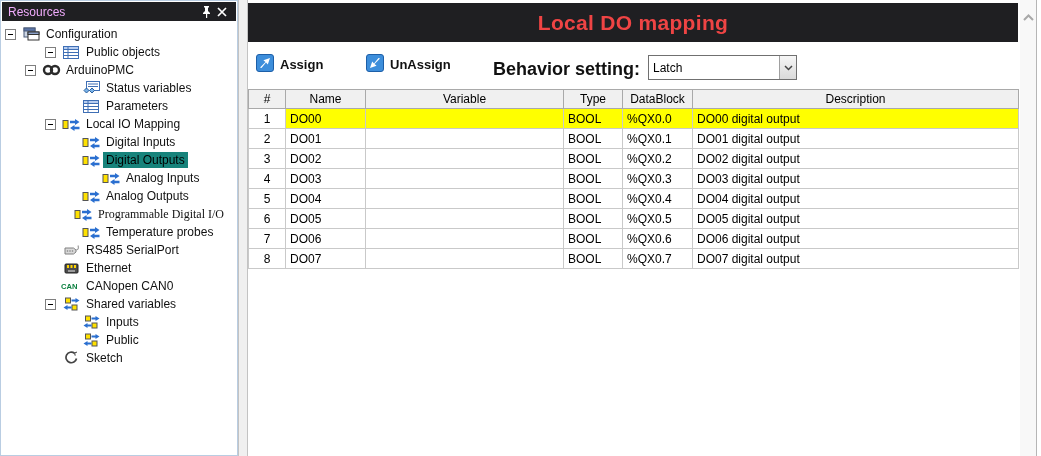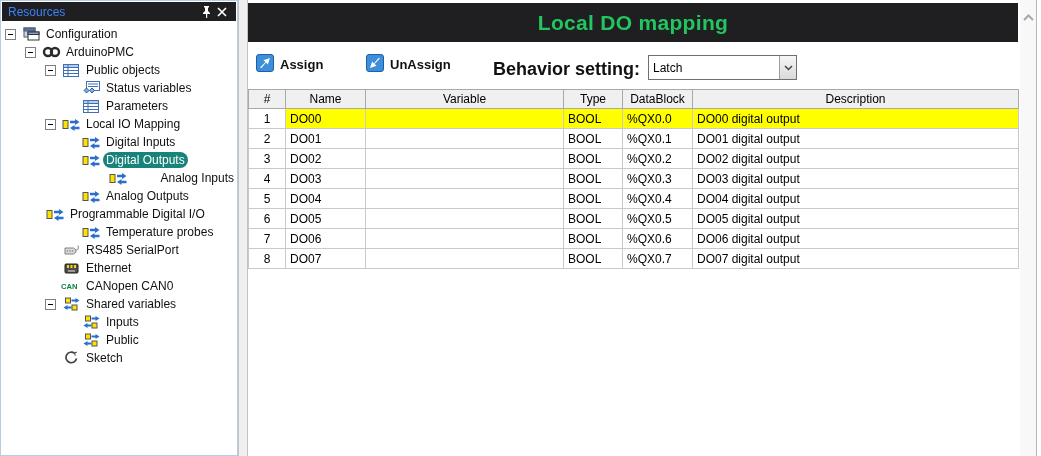--- a/index.html
+++ b/index.html
@@ -4,42 +4,42 @@
 <style>
   html,body{margin:0;padding:0;background:#fff;}
   *{box-sizing:border-box;}
   .app{position:relative;width:1041px;height:456px;overflow:hidden;
        font-family:"Liberation Sans",sans-serif;background:#fff;}
 
   
   .sidebar{position:absolute;left:0;top:0;width:238px;height:456px;
            background:#fff;border:1px solid var(--sidebar-border,#b9cde2);}
   .sidebar-header{margin:1px 1px 0 1px;height:19px;background:var(--header-dark,#1f1f22);
-                  color:#3b82f6;display:flex;align-items:center;font-size:12px;padding:0 6px;}
+                  color:#f0abfc;display:flex;align-items:center;font-size:12px;padding:0 6px;}
   .sidebar-title{flex:1;}
   .sb-ico{display:flex;align-items:center;justify-content:center;width:16px;height:16px;cursor:pointer;}
   .tree{padding-top:4px;}
   .tree-row{display:flex;align-items:center;height:18px;font-size:12px;color:#111;cursor:default;white-space:nowrap;}
   .expander{width:11px;height:11px;min-width:11px;border:1px solid #7f7f7f;background:#fff;
             display:inline-flex;align-items:center;justify-content:center;margin-right:5px;}
   .expander::before{content:"";width:5px;height:1px;background:#000;}
   .spacer{width:16px;min-width:16px;display:inline-block;}
   .tree-icon{width:20px;min-width:20px;display:inline-flex;align-items:center;justify-content:center;margin-right:2px;}
   .tree-label{padding:1px 3px;}
-  .tree-label.selected{background:var(--selection-teal,#17837b);color:#ffffff;border-radius:8px;}
+  .tree-label.selected{background:var(--selection-teal,#17837b);color:#000000;}
 
   
   .splitter{position:absolute;left:238px;top:0;width:10px;height:456px;background:#f0f0f0;
             border-left:1px solid #c3c3c3;border-right:1px solid #c3c3c3;cursor:col-resize;}
 
   
   .main{position:absolute;left:248px;top:0;width:770px;height:456px;background:#fff;}
   .title-bar{margin-top:3px;height:39px;background:var(--header-dark,#1f1f22);
              display:flex;align-items:center;justify-content:center;}
-  .title-bar h1{margin:0;color:#22c55e;font-size:21px;font-weight:bold;letter-spacing:.3px;}
+  .title-bar h1{margin:0;color:#ef4444;font-size:21px;font-weight:bold;letter-spacing:.3px;}
 
   .toolbar{position:relative;height:47px;}
   .tool-btn{position:absolute;top:12px;display:flex;align-items:center;gap:6px;background:none;border:none;
             font-family:"Liberation Sans",sans-serif;font-size:13px;font-weight:bold;color:#111;cursor:pointer;padding:0;}
   .tool-btn.assign{left:8px;}
   .tool-btn.unassign{left:118px;}
   .behavior-label{position:absolute;left:245px;top:17px;font-size:18px;font-weight:bold;color:#111;}
   .combo{position:absolute;left:400px;top:13px;width:149px;height:25px;border:1px solid #707070;
          background:#fff;display:flex;align-items:center;font-size:12px;cursor:pointer;}
   .combo-value{flex:1;padding:0 4px;color:#000;}
@@ -88,47 +88,47 @@
             <svg width="17" height="14" viewBox="0 0 17 14">
               <rect x="1" y="1" width="11" height="9" fill="#cdd6e4" stroke="#4a5a78"></rect>
               <rect x="1" y="1" width="11" height="3" fill="#5b75a8" stroke="#4a5a78"></rect>
               <rect x="5" y="5" width="11" height="8" fill="#fff" stroke="#333"></rect>
               <rect x="5" y="5" width="11" height="2.5" fill="#8aa0c8" stroke="#333"></rect>
             </svg>
           </span>
     <span class="tree-label">Configuration</span>
   </div>
 
-  <div class="tree-row" style="padding-left: 24px;">
-    <span class="expander"></span>
-
-    <span class="tree-icon">
-            <svg width="19" height="12" viewBox="0 0 19 12">
-              <circle cx="6" cy="6" r="4" fill="none" stroke="#2b2b2b" stroke-width="2.4"></circle>
-              <circle cx="13" cy="6" r="4" fill="none" stroke="#2b2b2b" stroke-width="2.4"></circle>
-            </svg>
-          </span>
-    <span class="tree-label">ArduinoPMC</span>
-  </div>
-
   <div class="tree-row" style="padding-left: 44px;">
     <span class="expander"></span>
 
     <span class="tree-icon">
             <svg width="16" height="13" viewBox="0 0 16 13">
               <rect x="0.5" y="0.5" width="15" height="12" fill="#fff" stroke="#3f6fb5"></rect>
               <rect x="0.5" y="0.5" width="15" height="3" fill="#b7cdf0" stroke="#3f6fb5"></rect>
               <line x1="5" y1="0.5" x2="5" y2="12.5" stroke="#3f6fb5"></line>
               <line x1="0.5" y1="6.5" x2="15.5" y2="6.5" stroke="#3f6fb5"></line>
               <line x1="0.5" y1="9.5" x2="15.5" y2="9.5" stroke="#3f6fb5"></line>
             </svg>
           </span>
     <span class="tree-label">Public objects</span>
   </div>
 
+  <div class="tree-row" style="padding-left: 24px;">
+    <span class="expander"></span>
+
+    <span class="tree-icon">
+            <svg width="19" height="12" viewBox="0 0 19 12">
+              <circle cx="6" cy="6" r="4" fill="none" stroke="#2b2b2b" stroke-width="2.4"></circle>
+              <circle cx="13" cy="6" r="4" fill="none" stroke="#2b2b2b" stroke-width="2.4"></circle>
+            </svg>
+          </span>
+    <span class="tree-label">ArduinoPMC</span>
+  </div>
+
   <div class="tree-row" style="padding-left: 64px;">
 
     <span class="spacer"></span>
     <span class="tree-icon">
             <svg width="17" height="14" viewBox="0 0 17 14">
               <rect x="3.5" y="0.5" width="13" height="9" fill="#fff" stroke="#3f6fb5"></rect>
               <line x1="5" y1="3" x2="15" y2="3" stroke="#3f6fb5"></line>
               <line x1="5" y1="5.5" x2="15" y2="5.5" stroke="#3f6fb5"></line>
               <path d="M3.5 7 L6 9.5 L3.5 12 L1 9.5 Z" fill="#7ab3e8" stroke="#2b5f9e"></path>
               <path d="M9 7 L11.5 9.5 L9 12 L6.5 9.5 Z" fill="#7ab3e8" stroke="#2b5f9e"></path>
@@ -184,21 +184,21 @@
     <span class="tree-icon">
             <svg width="18" height="13" viewBox="0 0 18 13">
               <rect x="1" y="2.5" width="5" height="8" fill="#ffe100" stroke="#555"></rect>
               <path d="M8 2.8 h5 v-1.8 l4.5 3 -4.5 3 v-1.8 h-5 z" fill="#2a6fd0"></path>
               <path d="M17.5 8.8 h-5 v-1.8 l-4.5 3 4.5 3 v-1.8 h5 z" fill="#2a6fd0"></path>
             </svg>
           </span>
     <span class="tree-label selected">Digital Outputs</span>
   </div>
 
-  <div class="tree-row" style="padding-left: 64px; justify-content: space-between;">
+  <div class="tree-row" style="padding-left: 84px;">
 
     <span class="spacer"></span>
     <span class="tree-icon">
             <svg width="18" height="13" viewBox="0 0 18 13">
               <rect x="1" y="2.5" width="5" height="8" fill="#ffe100" stroke="#555"></rect>
               <path d="M8 2.8 h5 v-1.8 l4.5 3 -4.5 3 v-1.8 h-5 z" fill="#2a6fd0"></path>
               <path d="M17.5 8.8 h-5 v-1.8 l-4.5 3 4.5 3 v-1.8 h5 z" fill="#2a6fd0"></path>
             </svg>
           </span>
     <span class="tree-label">Analog Inputs</span>
@@ -210,21 +210,21 @@
     <span class="tree-icon">
             <svg width="18" height="13" viewBox="0 0 18 13">
               <rect x="1" y="2.5" width="5" height="8" fill="#ffe100" stroke="#555"></rect>
               <path d="M8 2.8 h5 v-1.8 l4.5 3 -4.5 3 v-1.8 h-5 z" fill="#2a6fd0"></path>
               <path d="M17.5 8.8 h-5 v-1.8 l-4.5 3 4.5 3 v-1.8 h5 z" fill="#2a6fd0"></path>
             </svg>
           </span>
     <span class="tree-label">Analog Outputs</span>
   </div>
 
-  <div class="tree-row" style="padding-left: 28px;">
+  <div class="tree-row" style="padding-left: 56px; font-family: Liberation Serif, serif;">
 
     <span class="spacer"></span>
     <span class="tree-icon">
             <svg width="18" height="13" viewBox="0 0 18 13">
               <rect x="1" y="2.5" width="5" height="8" fill="#ffe100" stroke="#555"></rect>
               <path d="M8 2.8 h5 v-1.8 l4.5 3 -4.5 3 v-1.8 h-5 z" fill="#2a6fd0"></path>
               <path d="M17.5 8.8 h-5 v-1.8 l-4.5 3 4.5 3 v-1.8 h5 z" fill="#2a6fd0"></path>
             </svg>
           </span>
     <span class="tree-label">Programmable Digital I/O</span>

